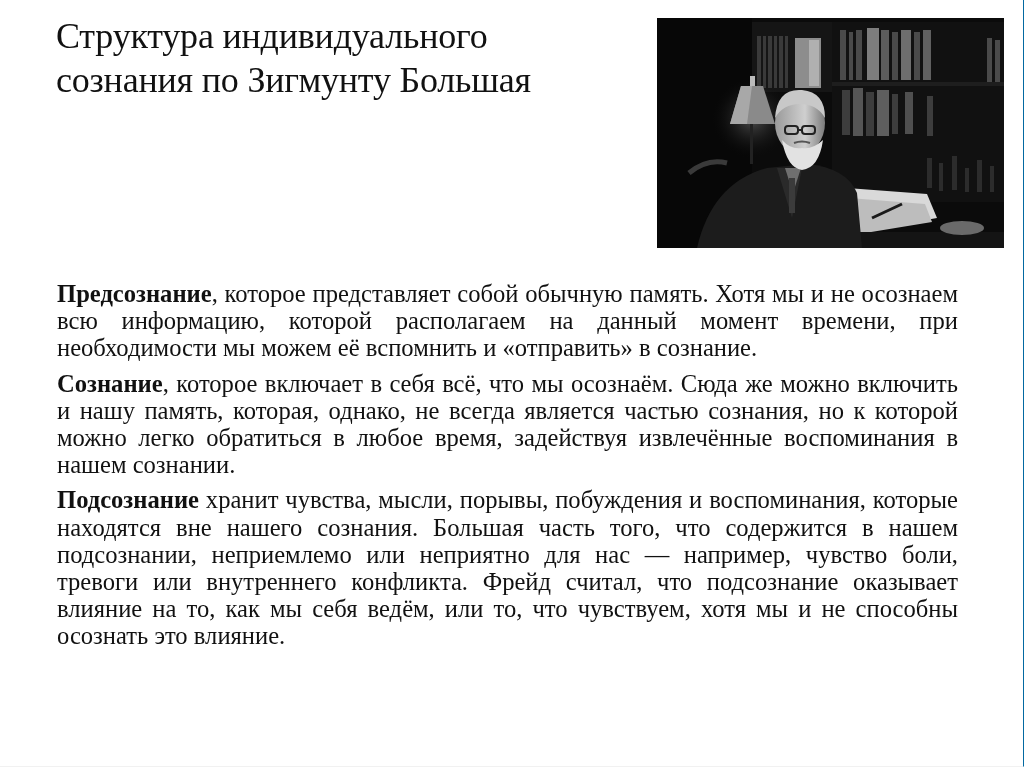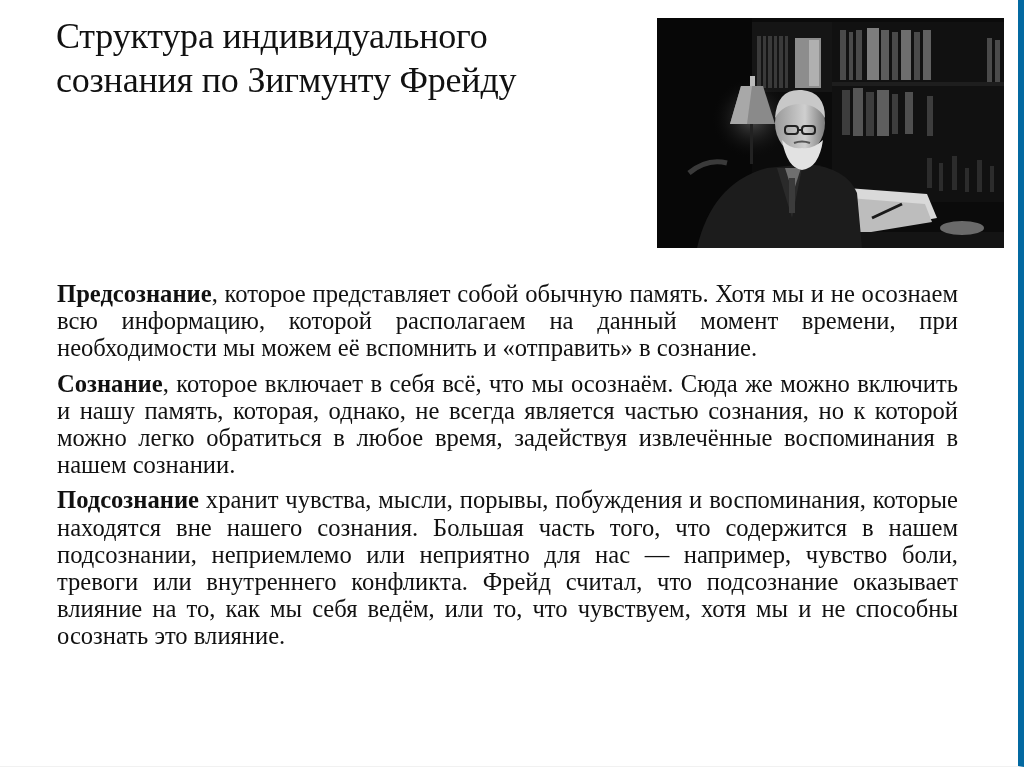--- a/index.html
+++ b/index.html
@@ -7,21 +7,21 @@
       padding: 0;
       background: #ffffff;
     }
     .slide {
       position: relative;
       width: 1024px;
       height: 767px;
       background: #ffffff;
       overflow: hidden;
       box-sizing: border-box;
-      border-right: 6px solid #0369a1;
+      border-right: 1px solid #0369a1;
       border-bottom: 1px solid #f1f1f1;
     }
     .title {
       position: absolute;
       left: 56px;
       top: 14px;
       width: 580px;
       margin: 0;
       font-family: "Liberation Serif", serif;
       font-weight: normal;
@@ -59,21 +59,21 @@
       font-weight: bold;
     }
   </style>
 </head>
 <body>
 
 <div class="slide">
 
   <h1 class="title">
     <span>Структура индивидуального</span><br>
-    <span>сознания по Зигмунту Фрейду</span>
+    <span>сознания по Зигмунту Большая</span>
   </h1>
 
   <div class="photo">
     <svg width="347" height="230" viewBox="0 0 347 230" xmlns="http://www.w3.org/2000/svg">
       <defs>
         <radialGradient id="lampGlow" cx="0.5" cy="0.5" r="0.5">
           <stop offset="0" stop-color="#8a8a8a" stop-opacity="0.55"></stop>
           <stop offset="1" stop-color="#0d0d0d" stop-opacity="0"></stop>
         </radialGradient>
         <linearGradient id="faceGrad" x1="0" y1="0" x2="1" y2="0">

